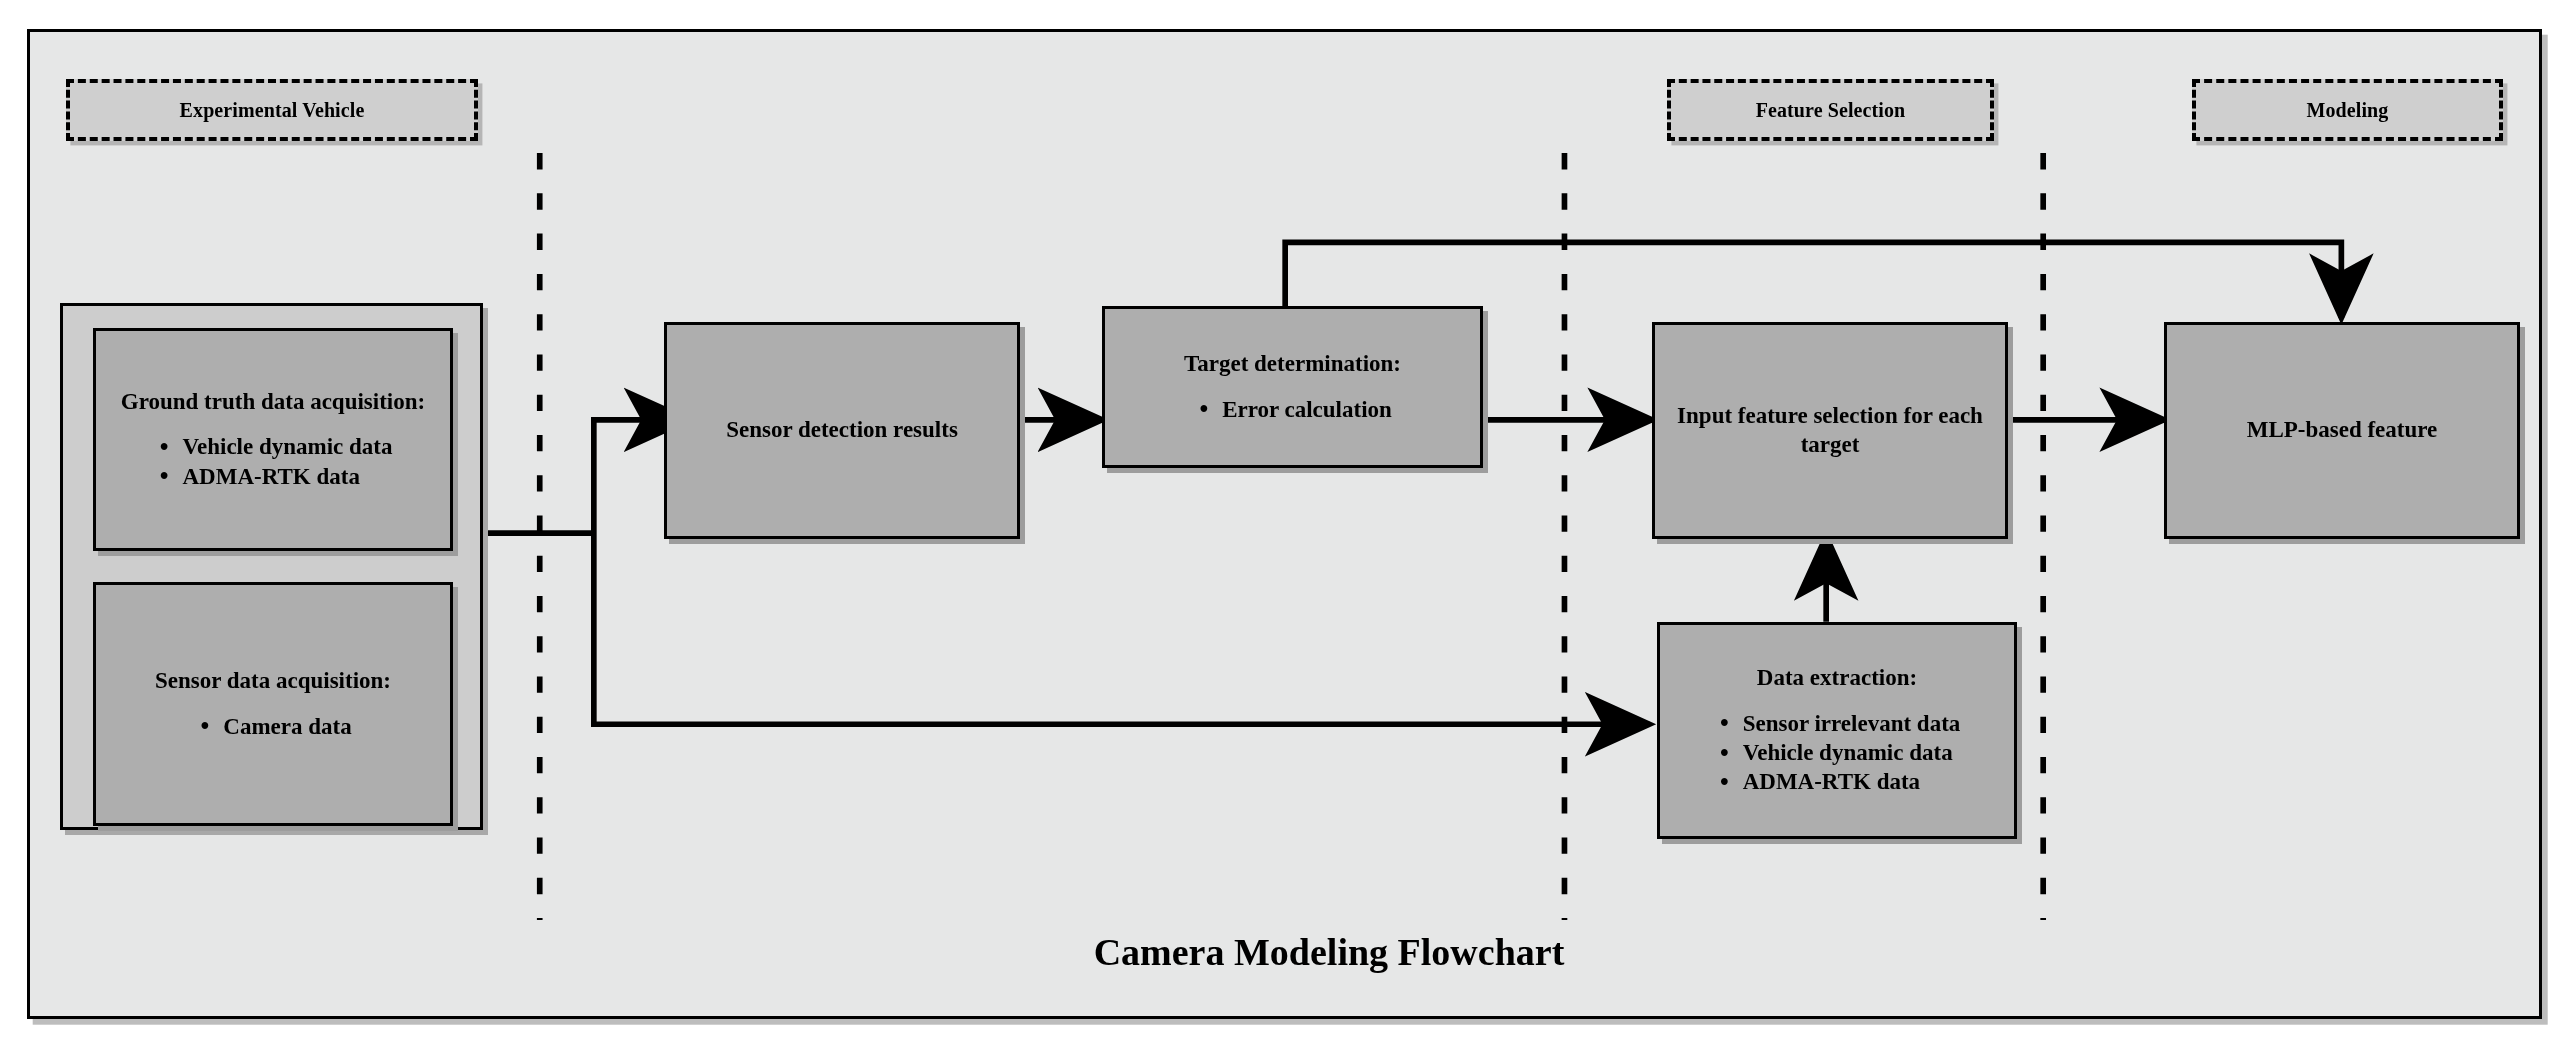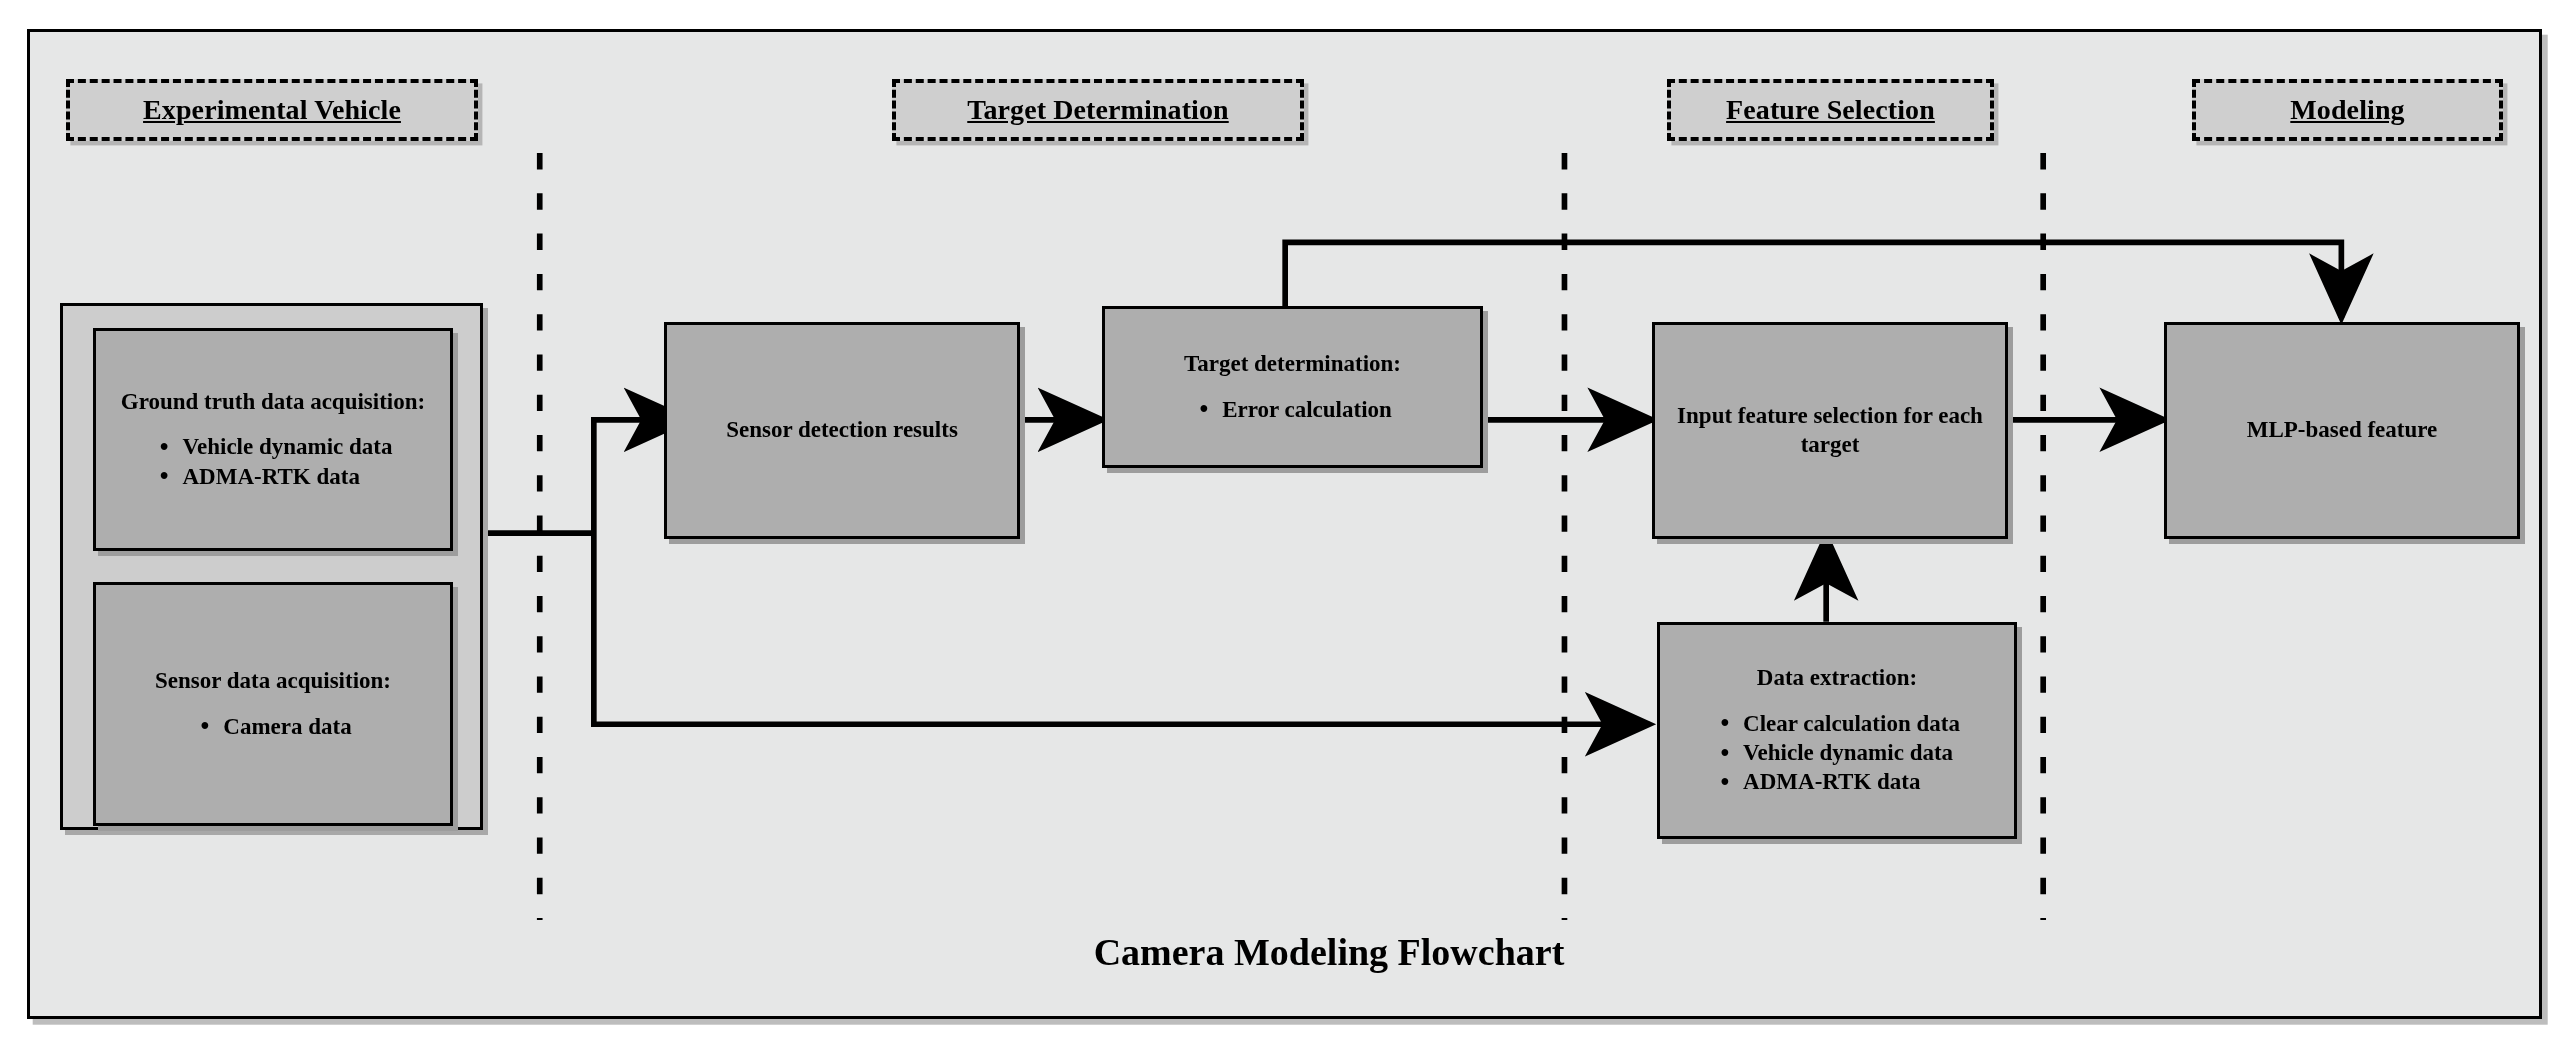--- a/index.html
+++ b/index.html
@@ -14,23 +14,22 @@
     box-shadow:5.7px 5.7px 0 0 #bdbdbd;
   }
 
   
   svg.layer{position:absolute;left:0;top:0;width:2576px;height:1051px;pointer-events:none;}
 
   
   .lane-header{
     position:absolute;background:#cfcfcf;border:4.4px dashed #000;box-sizing:border-box;
     display:flex;align-items:center;justify-content:center;
-    font-size:28px;font-weight:700;color:#000;letter-spacing:0.1px;
+    font-size:20px;font-weight:700;color:#000;letter-spacing:0.1px;
     box-shadow:4.4px 4.4px 0 0 #b5b5b5;
-    text-decoration:underline;
   }
 
   
   .node{
     position:absolute;background:#aeaeae;border:3.1px solid #000;box-sizing:border-box;
     box-shadow:5px 5px 0 0 #9d9d9d;
     display:flex;flex-direction:column;align-items:center;justify-content:center;
     color:#000;
   }
   .node .title{font-size:23px;font-weight:700;text-align:center;line-height:1.22;padding:0 10px;}
@@ -92,23 +91,20 @@
       <path d="M2903,988 L2903,852" marker-end="url(#ah)"></path>
 
       <path d="M2043,512 L2043,385 L3722,385 L3722,505" marker-end="url(#ah)"></path>
     </g>
   </svg>
 
   <div class="lane-header" style="left:66px;top:79px;width:412px;height:62px;">
     <span>Experimental Vehicle</span>
   </div>
 
-  <div class="lane-header" style="left:892px;top:79px;width:412px;height:62px;">
-    <span>Target Determination</span>
-  </div>
 
   <div class="lane-header" style="left:1667px;top:79px;width:327px;height:62px;">
     <span>Feature Selection</span>
   </div>
 
   <div class="lane-header" style="left:2192px;top:79px;width:311px;height:62px;">
     <span>Modeling</span>
   </div>
 
   <div class="group-box" style="left:60px;top:303px;width:423px;height:527px;"></div>
@@ -143,21 +139,21 @@
   </div>
 
   <div class="node" style="left:1652px;top:322px;width:356px;height:217px;">
     <div class="title" style="max-width:352px;">Input feature selection for each target</div>
   </div>
 
   <div class="node" style="left:1649px;top:622px;width:360px;height:217px;margin-left:8px;">
     <div class="title">Data extraction:</div>
     <div class="gap"></div>
     <ul>
-      <li>Clear calculation data</li>
+      <li>Sensor irrelevant data</li>
       <li>Vehicle dynamic data</li>
       <li>ADMA-RTK data</li>
     </ul>
   </div>
 
   <div class="node" style="left:2164px;top:322px;width:356px;height:217px;">
     <div class="title">MLP-based feature</div>
   </div>
 
   <div class="chart-title" style="top:930px;">Camera Modeling Flowchart</div>

